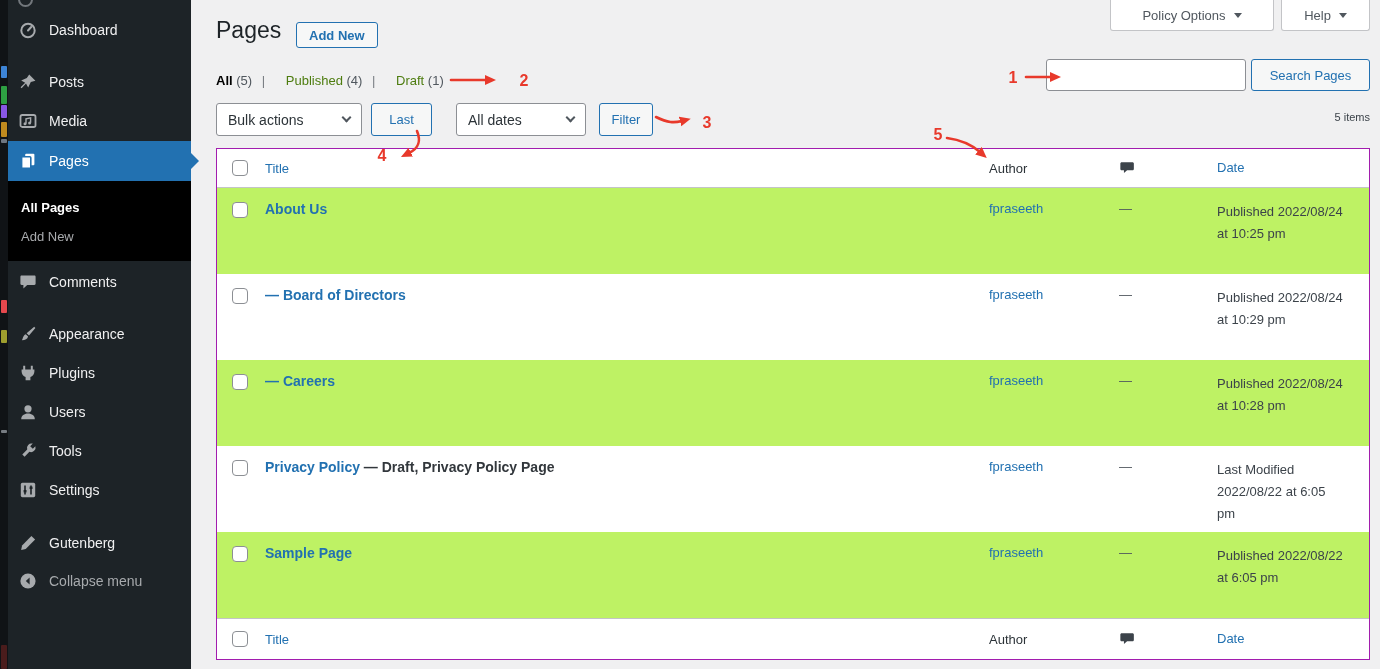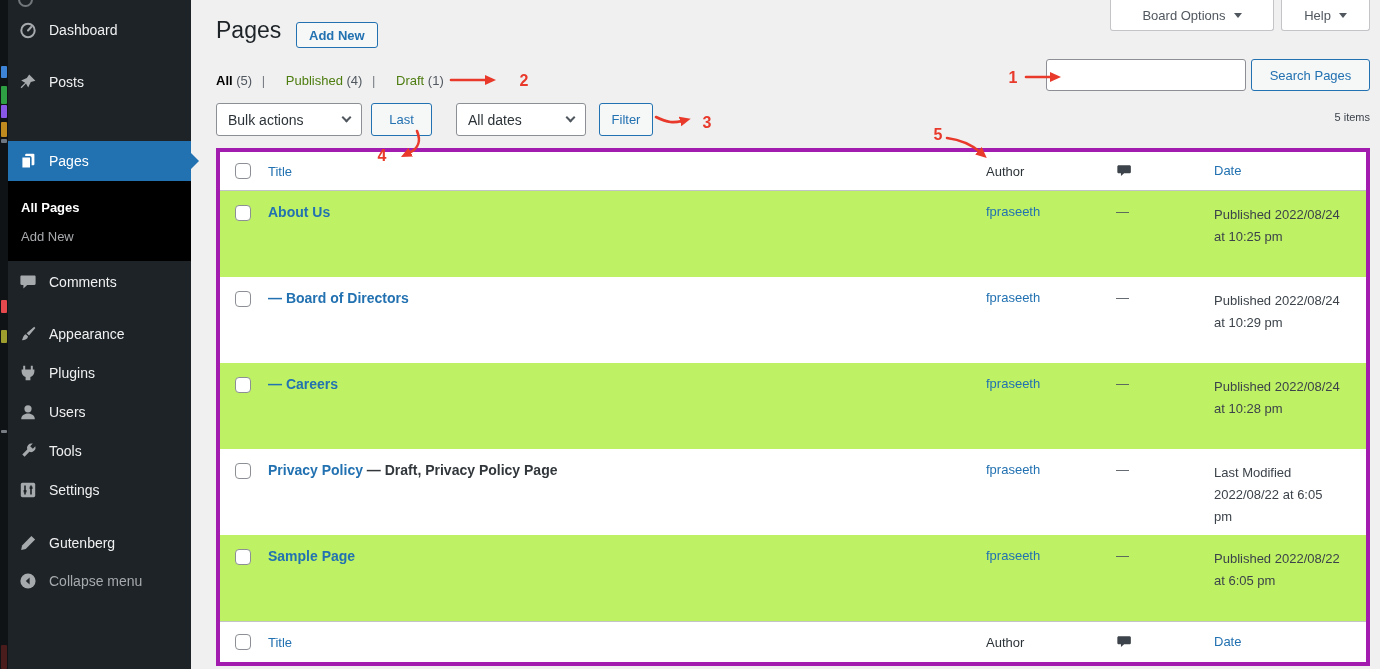--- a/index.html
+++ b/index.html
@@ -62,21 +62,21 @@
           transform:rotate(45deg); margin-top:-4px; }
   .btn-apply { position:absolute; left:371px; top:103px; height:33px; width:61px; }
   .btn-filter { position:absolute; left:599px; top:103px; height:33px; width:54px; }
   .items-count { position:absolute; right:10px; top:111px; font-size:11px; color:#3c434a; }
   .search-input { position:absolute; left:1046px; top:59px; width:200px; height:32px; border:1px solid #8c8f94;
                   border-radius:3px; background:#fff; padding:0 8px; font-size:14px; font-family:inherit; }
   .btn-search { position:absolute; left:1251px; top:59px; height:32px; width:119px; }
 
   
   .ptable { position:absolute; left:216px; top:148px; width:1154px; background:#fff;
-            border:4px solid #a21caf; font-size:13px; color:#3c434a; }
+            border:1px solid #a21caf; font-size:13px; color:#3c434a; }
   .trow { display:flex; }
   .thead { height:39px; border-bottom:1px solid #c3c4c7; }
   .tfoot { height:41px; border-top:1px solid #c3c4c7; }
   .thead .col, .tfoot .col { display:flex; align-items:center; padding-top:0; }
   .tbody-row { min-height:86px; }
   .tbody-row.alt { background:#bef264; }
   .col { padding-top:13px; }
   .col-cb { width:48px; padding-left:15px; flex:none; }
   .tbody-row .col-cb { padding-top:14px; }
   .col-title { flex:1; padding-right:10px; }
@@ -124,20 +124,29 @@
     <span>Dashboard</span>
   </div>
 
   <div class="sb-item" style="top:63px">
     <svg viewBox="0 0 20 20">
         <path d="M11.2 2.6l6.2 6.2-4.6 1.2-2.6 5.6-2.2-4-4.4 4.6-1-1 4.6-4.4-4-2.2 5.6-2.6z" fill="currentColor"></path>
       </svg>
     <span>Posts</span>
   </div>
 
+  <div class="sb-item" style="top:102px">
+    <svg viewBox="0 0 20 20">
+        <rect x="2.5" y="4" width="15" height="12" rx="1.8" fill="none" stroke="currentColor" stroke-width="1.8"></rect>
+        <path d="M8 12.6V7.8l4.6-1v4.9" fill="none" stroke="currentColor" stroke-width="1.4"></path>
+        <circle cx="7" cy="12.8" r="1.5" fill="currentColor"></circle>
+        <circle cx="11.6" cy="11.9" r="1.5" fill="currentColor"></circle>
+      </svg>
+    <span>Media</span>
+  </div>
 
   <div class="sb-item active" style="top:141px">
     <svg viewBox="0 0 20 20">
         <rect x="7.2" y="2.8" width="9.2" height="11.5" rx="1" fill="currentColor"></rect>
         <rect x="3.6" y="5.8" width="9.2" height="11.5" rx="1" fill="currentColor" stroke="#2271b1" stroke-width="1.6"></rect>
       </svg>
     <span>Pages</span>
   </div>
 
   <div class="sb-sub" style="top:181px">
@@ -201,21 +210,21 @@
   <div class="sb-item sb-collapse" style="top:562px">
     <svg viewBox="0 0 20 20">
         <circle cx="10" cy="10" r="7.6" fill="currentColor"></circle>
         <path d="M11.6 6.6L7.8 10l3.8 3.4z" fill="#23282d"></path>
       </svg>
     <span>Collapse menu</span>
   </div>
 </div>
 
 <div class="tab tab-so">
-  <span>Board Options</span>
+  <span>Policy Options</span>
   <span class="tri-down"></span>
 </div>
 <div class="tab tab-help">
   <span>Help</span>
   <span class="tri-down"></span>
 </div>
 
 <h1 class="page-title">Pages</h1>
 <button class="btn btn-addnew">Add New</button>
 

